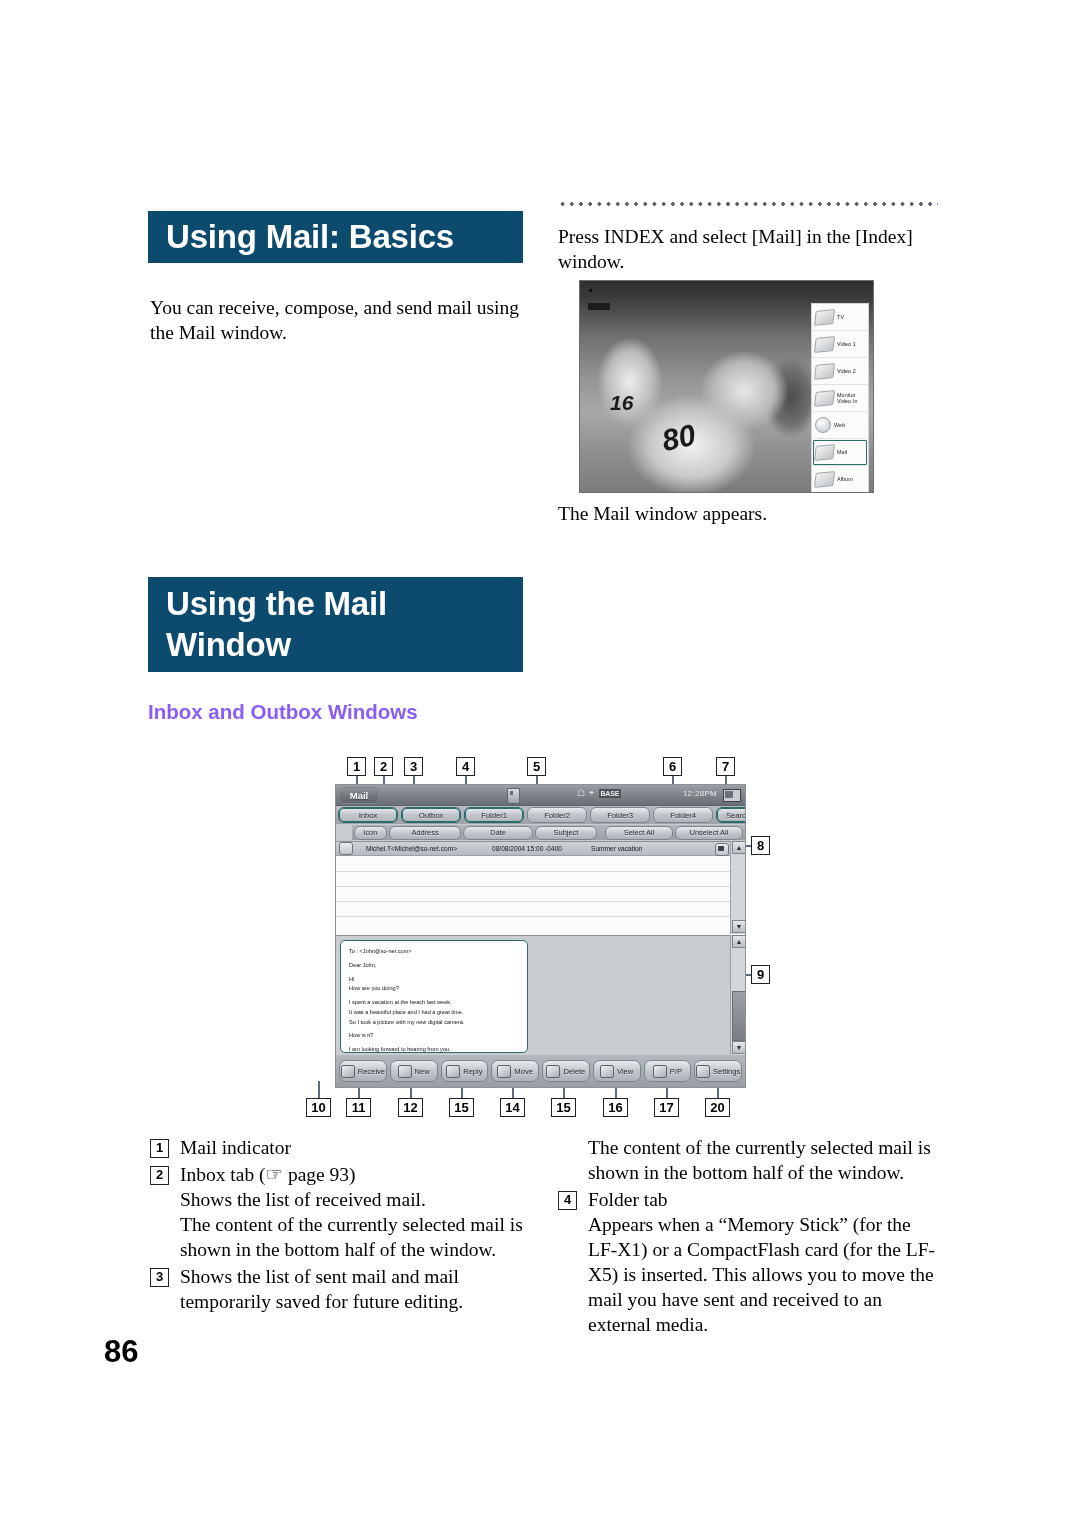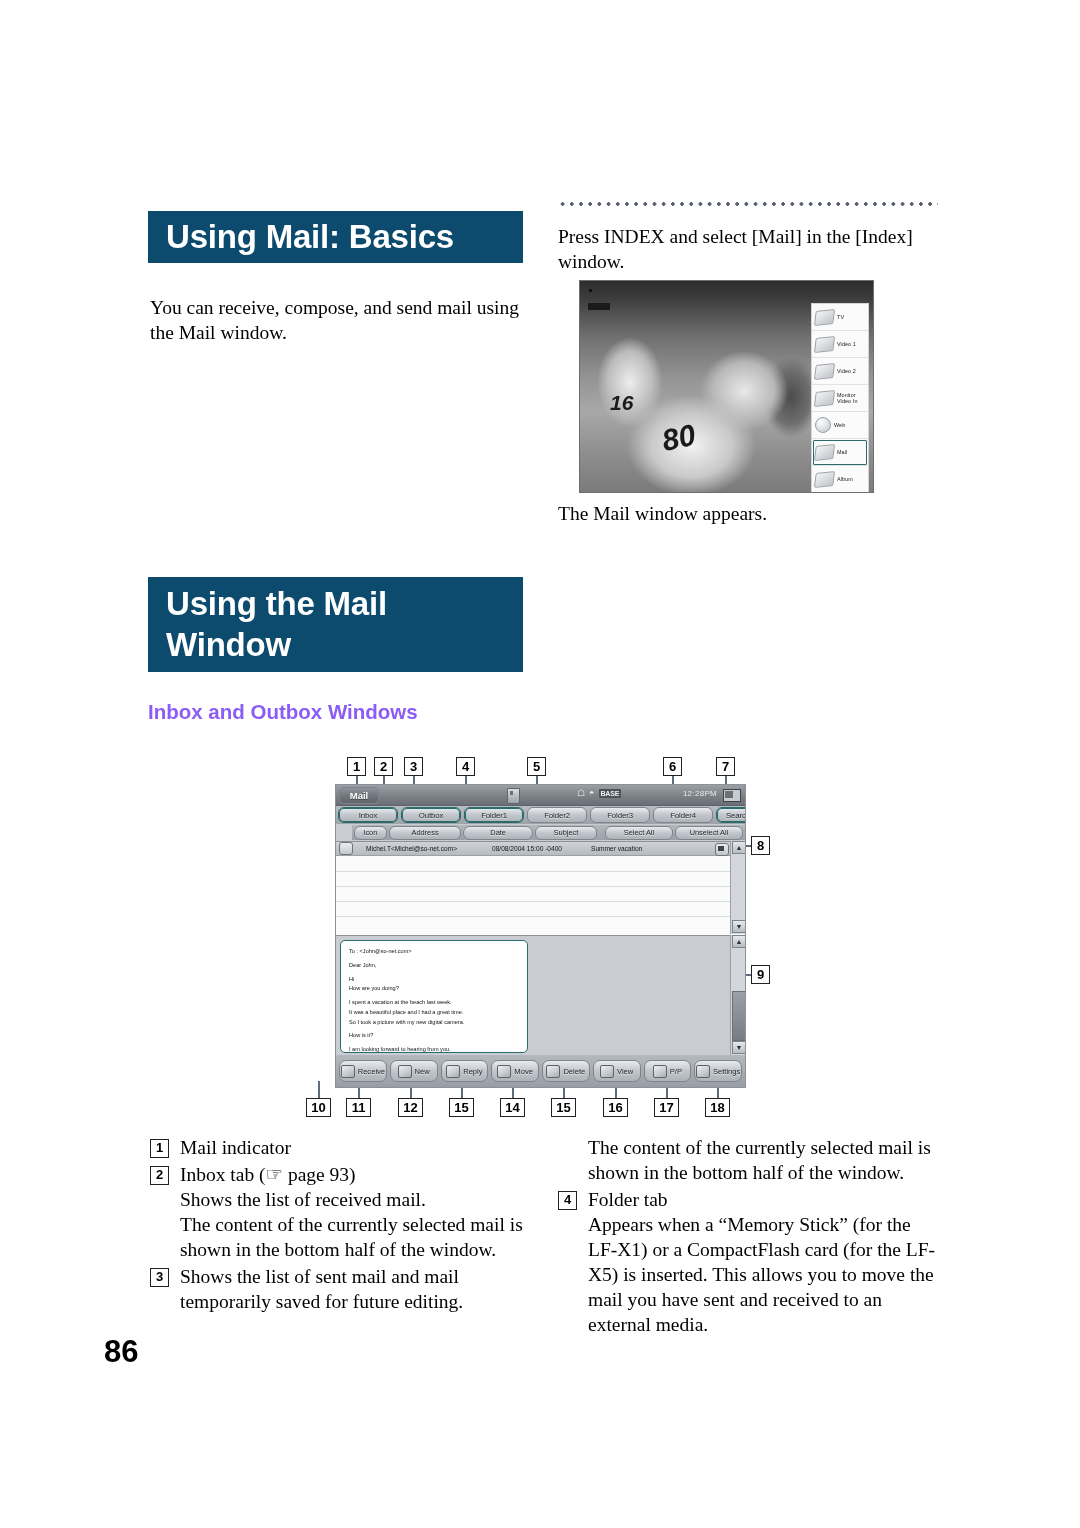--- a/index.html
+++ b/index.html
@@ -494,21 +494,21 @@
   <div class="vline" style="left:563px;top:1088px;height:10px;"></div>
   <div class="cnum w" style="left:551px;top:1098px;">15</div>
 
   <div class="vline" style="left:615px;top:1088px;height:10px;"></div>
   <div class="cnum w" style="left:603px;top:1098px;">16</div>
 
   <div class="vline" style="left:666px;top:1088px;height:10px;"></div>
   <div class="cnum w" style="left:654px;top:1098px;">17</div>
 
   <div class="vline" style="left:717px;top:1088px;height:10px;"></div>
-  <div class="cnum w" style="left:705px;top:1098px;">18</div>
+  <div class="cnum w" style="left:705px;top:1098px;">20</div>
 
   <div class="legend" id="legend-left">
     <div class="li">
       <div class="bx">1</div>
       <div class="tx">
         <span>Mail indicator</span>
       </div>
     </div>
     <div class="li">
       <div class="bx">2</div>

